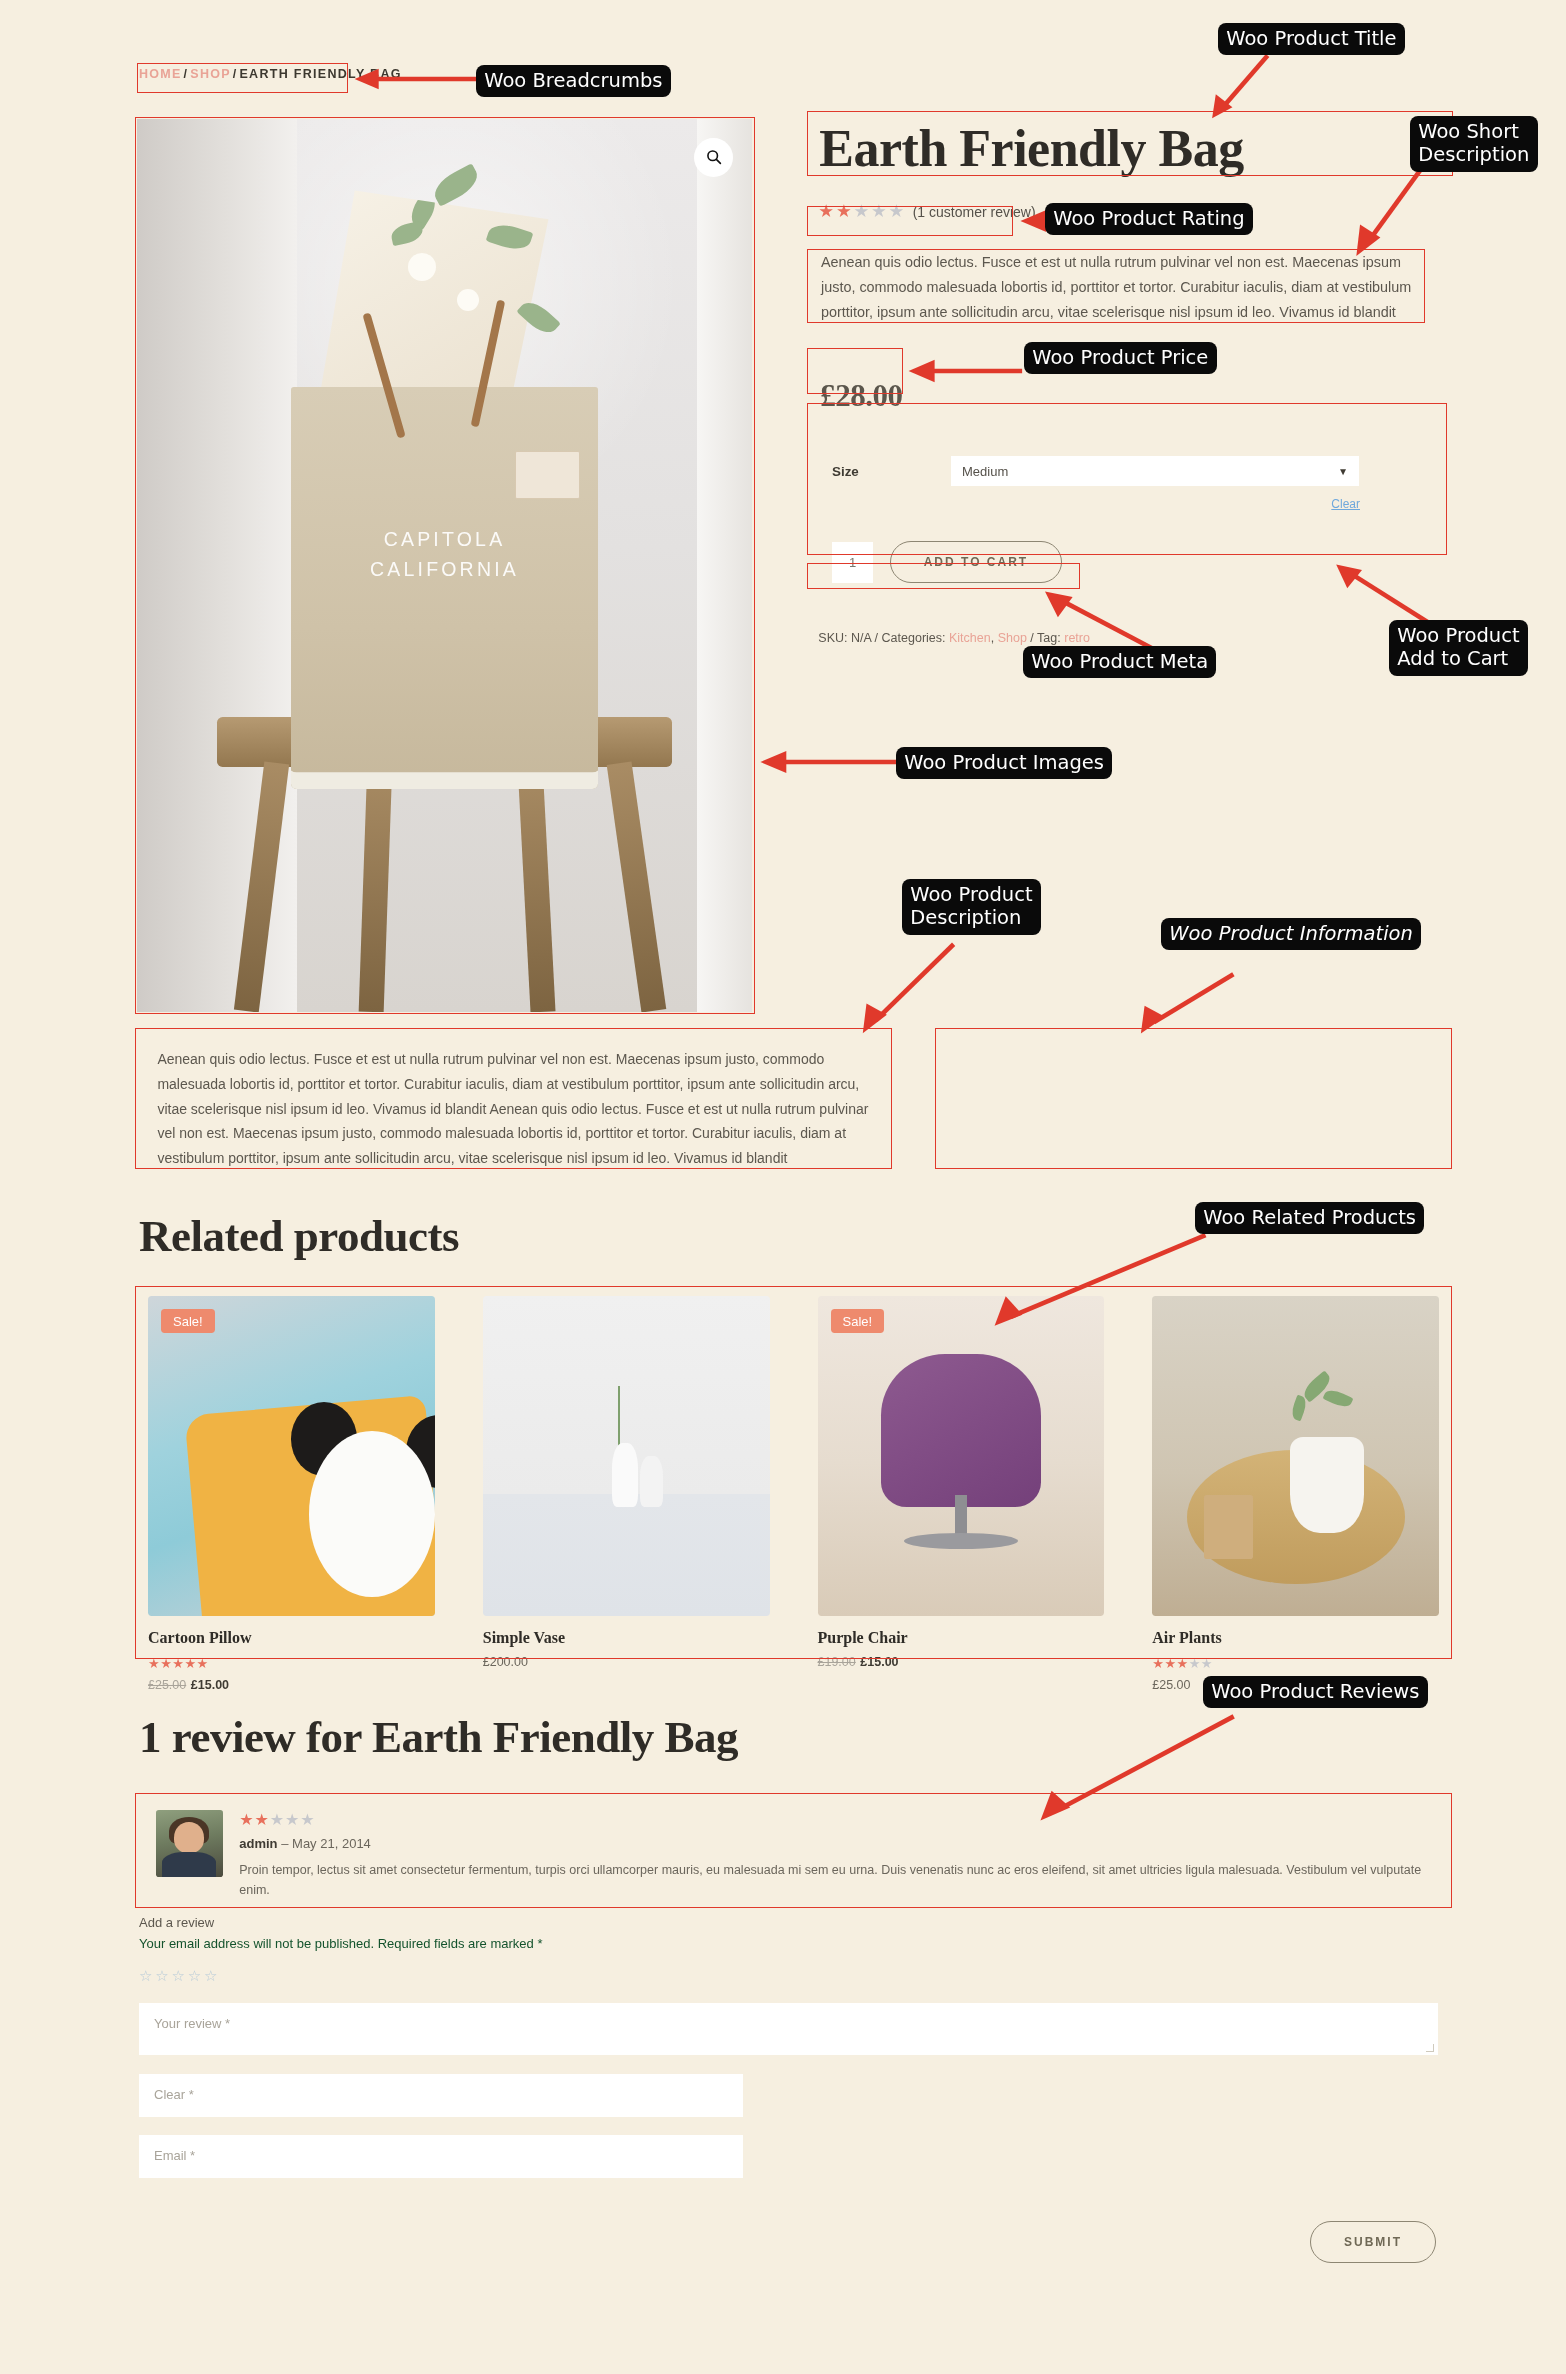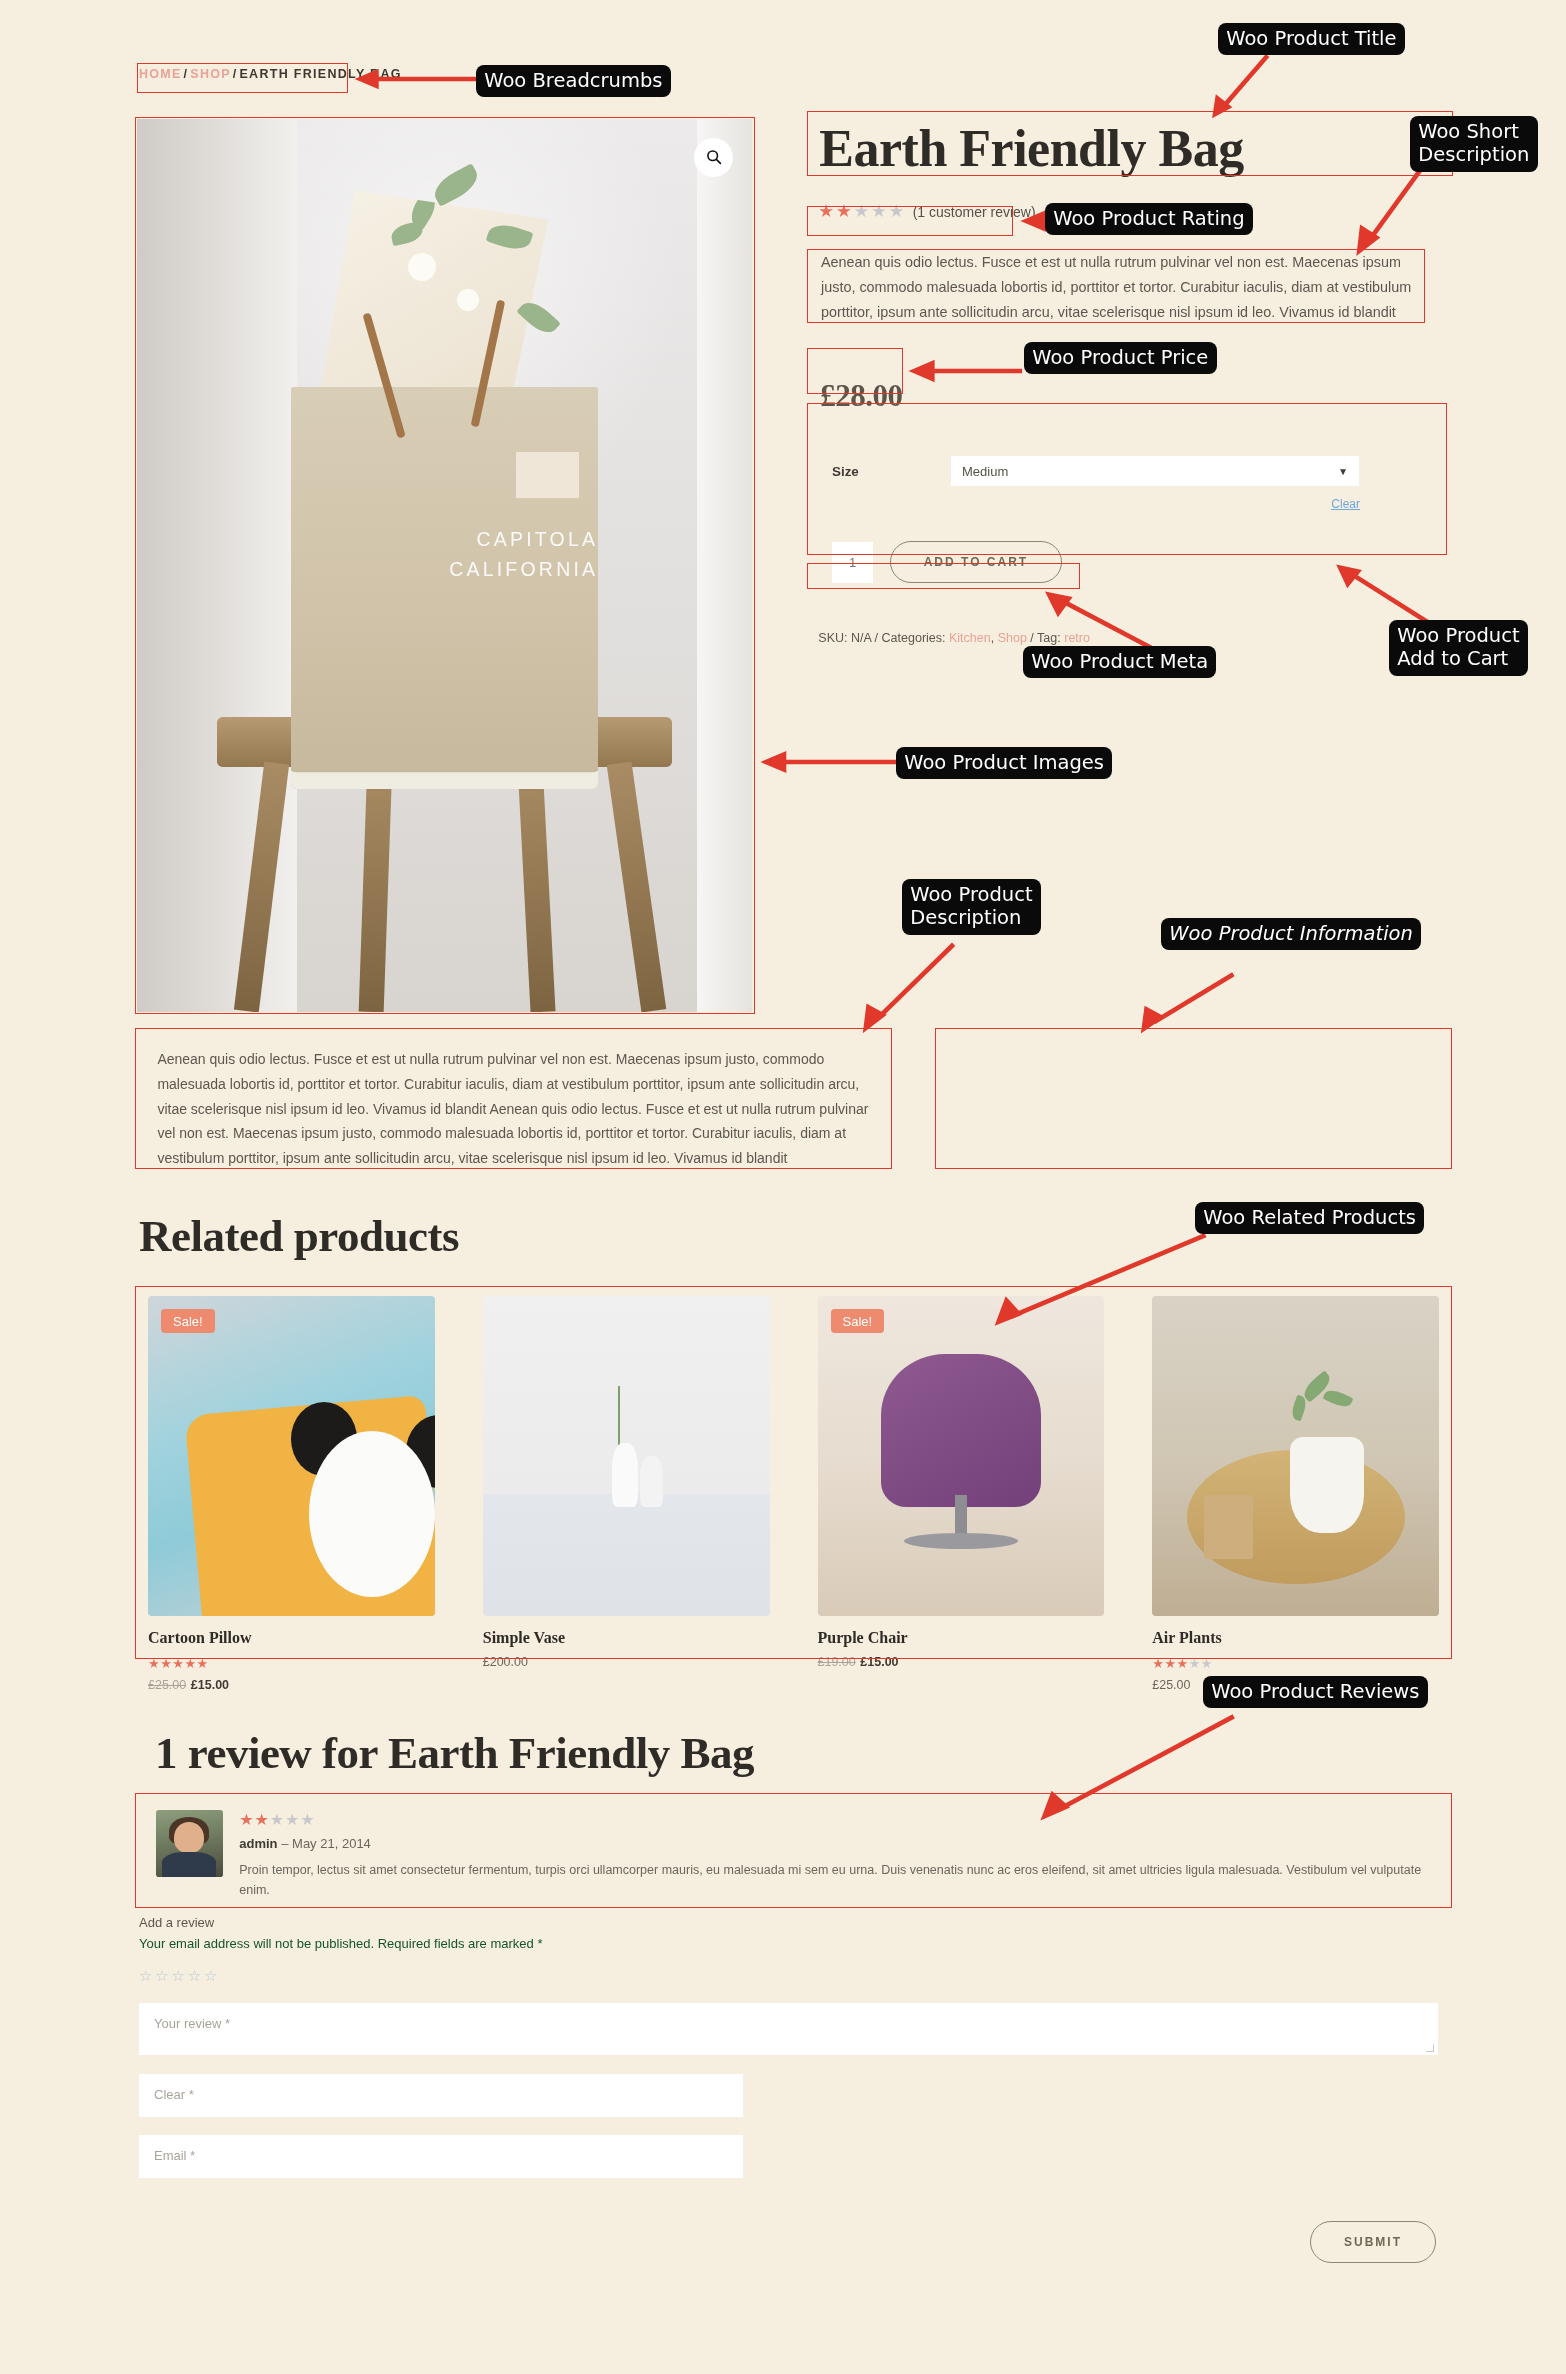--- a/index.html
+++ b/index.html
@@ -87,21 +87,21 @@
   .leg3 { right: 27%; transform: rotate(-3deg); }
   .leg4 { right: 5%;  transform: rotate(-8deg); }
   .photo-tote {
     position: absolute; left: 25%; top: 30%; width: 50%; height: 45%;
     background: linear-gradient(180deg,#d8cdb6 0%, #cfc2a8 60%, #c6b89c 100%);
     border-radius: 2.8px 2.8px 5.6px 5.6px;
     box-shadow: inset 0 -20.4px 0 -3.7px #efece2;
   }
   .tote-text {
     position: absolute; left: 0; right: 0; top: 34%;
-    text-align: right;
+    text-align: center;
     color: #ffffff;
     font-family: "Liberation Sans", sans-serif;
     font-size: 19.5px; letter-spacing: 3.2px; line-height: 1.55;
     opacity: 0.92;
   }
   .tote-handle {
     position: absolute; width: 8.3px; height: 32%;
     background: #a3764a; border-radius: 3.7px;
   }
   .tote-h1 { left: 29%; top: -19%; transform: rotate(-16deg); }
@@ -311,21 +311,21 @@
   .th-plant .f3 { left: 47%; top: 33%; width: 24px; height: 12px; transform: rotate(-70deg); }
   .th-plant .block {
     position: absolute; left: 18%; top: 62%; width: 17%; height: 20%;
     background: #cfae7d; border-radius: 2.8px;
   }
 
   
   .reviews-title {
     position: absolute; left: 139px; top: 1711px;
     font-family: "Liberation Serif", serif; font-weight: 700;
-    font-size: 45px; color: #2f2c27; margin: 16px; letter-spacing: -0.5px;
+    font-size: 45px; color: #2f2c27; margin: 0; letter-spacing: -0.5px;
   }
   .review-box {
     position: absolute; left: 137px; top: 1795px; width: 1313px;
     padding: 15px 18.6px 18.6px 18.6px;
     display: flex; gap: 16.7px;
   }
   .avatar {
     width: 67px; height: 67px; flex: 0 0 67px; border-radius: 2.8px;
     background: linear-gradient(170deg,#8f9f7e 0%, #6e7b5f 45%, #4b4a3e 100%);
     position: relative; overflow: hidden;

